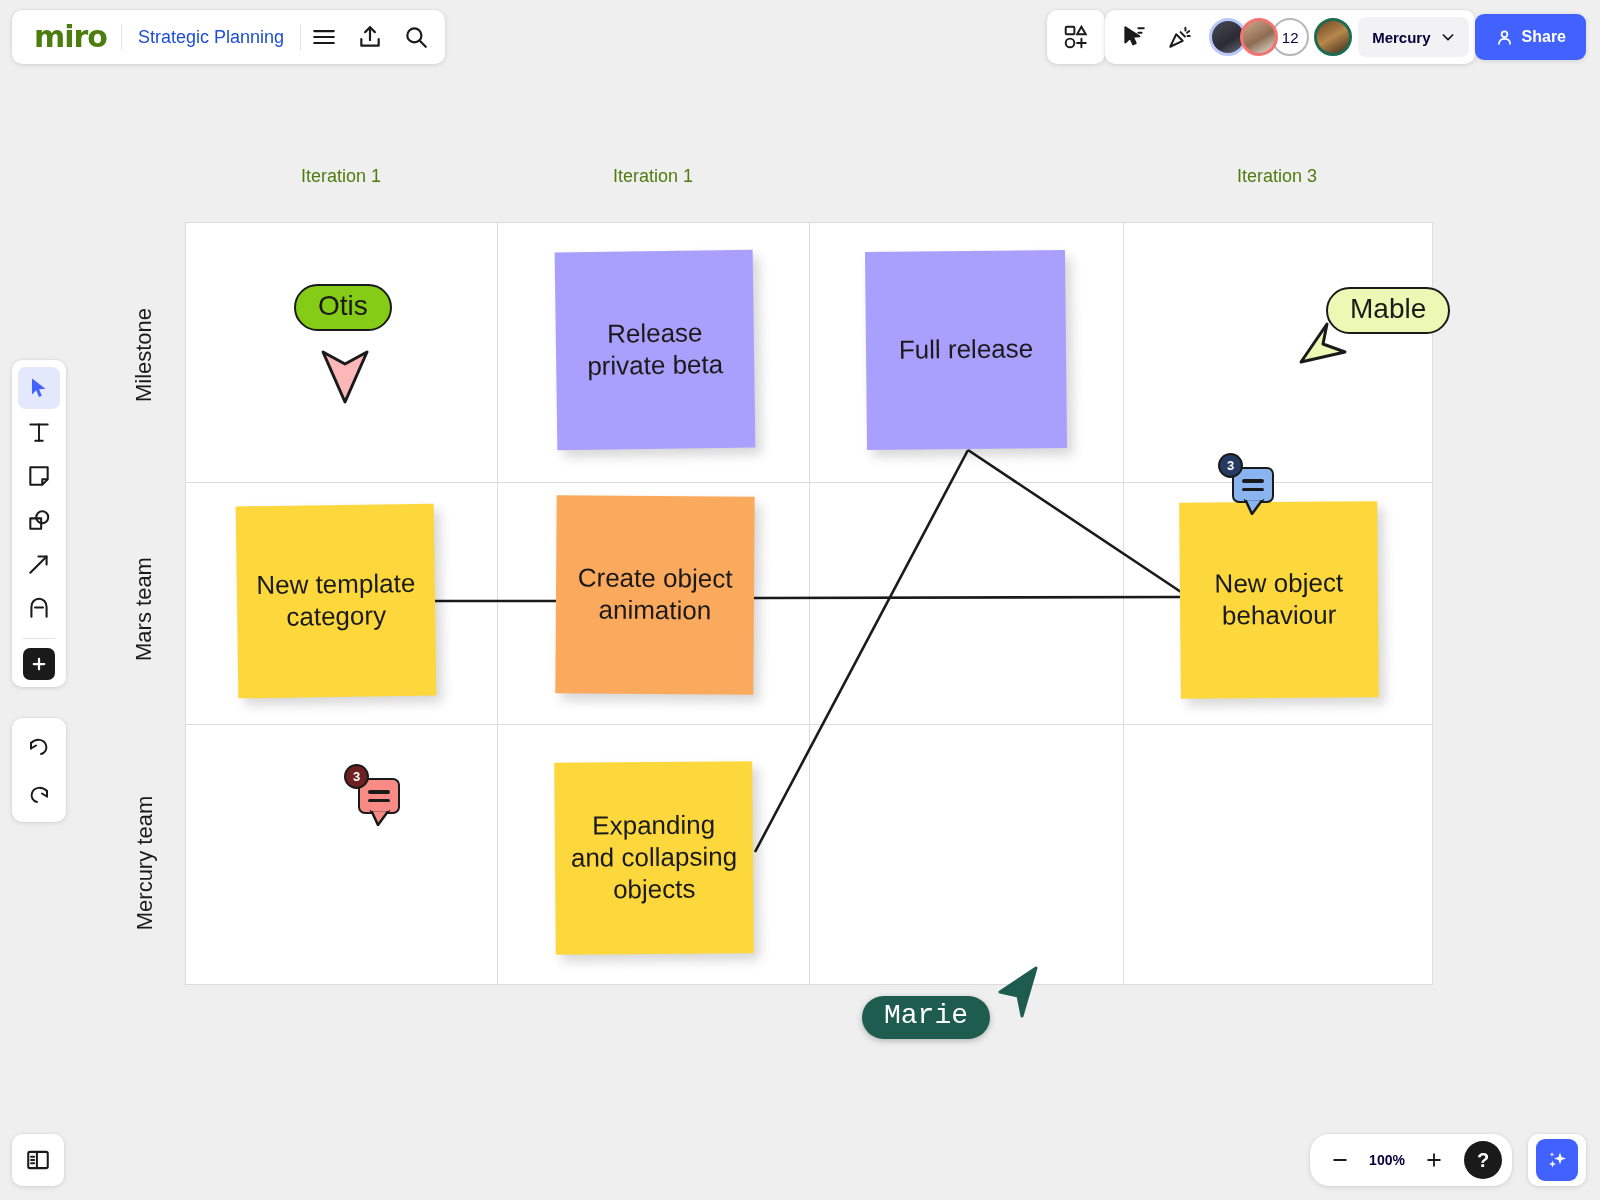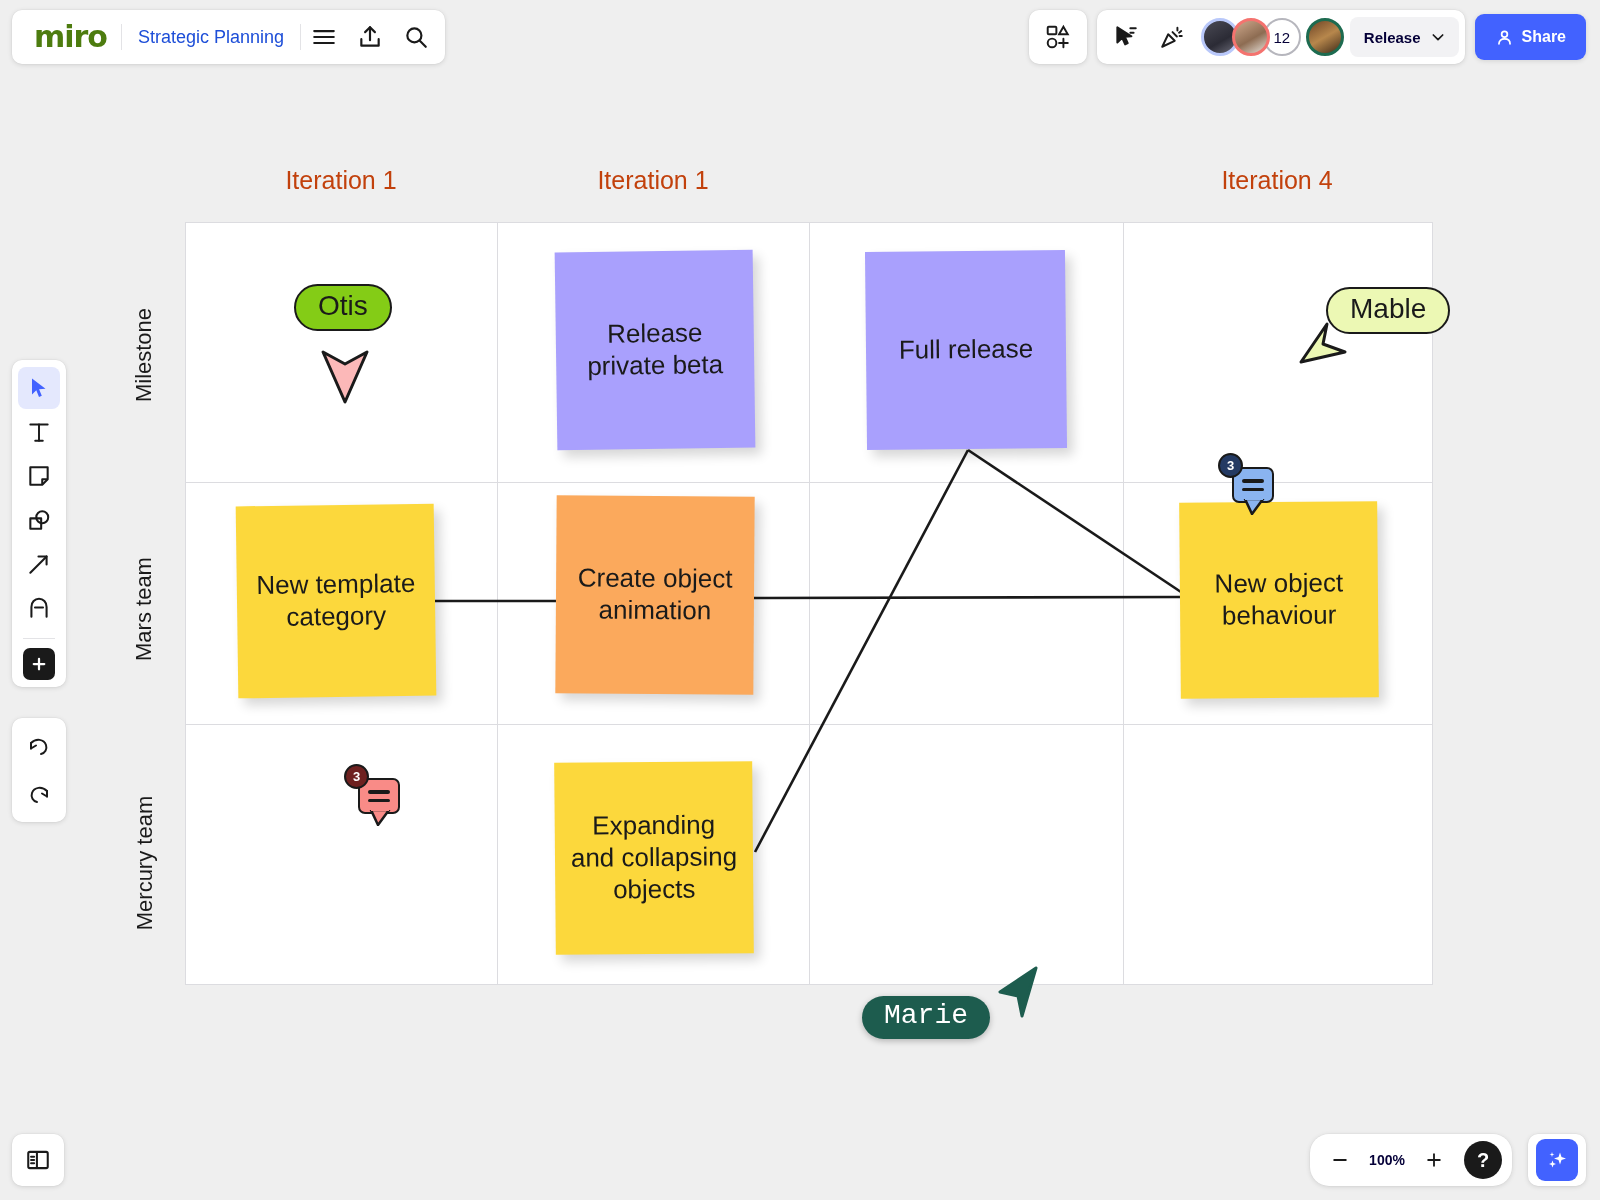--- a/index.html
+++ b/index.html
@@ -29,21 +29,21 @@
     font-size: 18px; color: #1d4ed8; padding: 0 16px; white-space: nowrap;
   }
   .tb-icon {
     width: 46px; height: 46px; display: flex; align-items: center; justify-content: center;
     border-radius: 8px; cursor: pointer;
   }
 
   
   .topbar-right {
     position: absolute; right: 14px; top: 10px; height: 54px;
-    display: flex; align-items: center; gap: 10px;
+    display: flex; align-items: center; 
   }
   .tr-group {
     background: #fff; border-radius: 10px; height: 54px;
     display: flex; align-items: center; padding: 0 6px;
     box-shadow: 0 1px 5px rgba(0,0,0,.12), 0 0 0 .5px rgba(0,0,0,.04);
   }
   .avatars { display: flex; align-items: center; padding: 0 6px; }
   .av {
     width: 38px; height: 38px; border-radius: 50%;
     border: 3px solid #c9d4fb; margin-left: -7px;
@@ -94,21 +94,21 @@
     position: absolute; left: 12px; top: 718px; width: 54px;
     background: #fff; border-radius: 10px; padding: 7px 0;
     box-shadow: 0 1px 5px rgba(0,0,0,.12), 0 0 0 .5px rgba(0,0,0,.04);
     display: flex; flex-direction: column; align-items: center; gap: 6px;
   }
 
   
   .canvas { position: absolute; inset: 0; }
 
   .col-header {
-    position: absolute; font-size: 25px; color: #c2410c;
+    position: absolute; font-size: 18px; color: #4d7c0f;
     text-align: center; white-space: nowrap;
   }
   .row-label {
     position: absolute; font-size: 22px; color: #1a1a1a; white-space: nowrap;
     transform-origin: center center;
   }
 
   .grid {
     position: absolute; left: 185px; top: 222px; width: 1248px; height: 763px;
     background: #fff; border: 1px solid #dcdce0;
@@ -185,21 +185,21 @@
 </style>
 </head>
 <body>
 
 <div id="app">
 
   <div class="canvas">
 
     <div class="col-header" style="left:185px; top:166px; width:312px;">Iteration 1</div>
     <div class="col-header" style="left:497px; top:166px; width:312px;">Iteration 1</div>
-    <div class="col-header" style="left:1121px; top:166px; width:312px;">Iteration 4</div>
+    <div class="col-header" style="left:1121px; top:166px; width:312px;">Iteration 3</div>
 
     <div class="row-label" style="left:84px; top:342px; width:120px; text-align:center; transform:rotate(-90deg);">Milestone</div>
     <div class="row-label" style="left:84px; top:596px; width:120px; text-align:center; transform:rotate(-90deg);">Mars team</div>
     <div class="row-label" style="left:75px; top:850px; width:140px; text-align:center; transform:rotate(-90deg);">Mercury team</div>
 
     <div class="grid">
       <div class="vline" style="left:311px;"></div>
       <div class="vline" style="left:623px;"></div>
       <div class="vline" style="left:937px;"></div>
       <div class="hline" style="top:259px;"></div>
@@ -332,21 +332,21 @@
 
       <div class="avatars">
         <div class="av ring-blue" style="background:linear-gradient(150deg,#4a4a55 0%,#2b2b35 60%,#6b6b78 100%);"></div>
         <div class="av ring-coral" style="background:linear-gradient(150deg,#cfa98d 0%,#8d6c52 55%,#e9e3dc 100%);"></div>
         <div class="av-count">12</div>
         <div class="av-sep"></div>
         <div class="av ring-green" style="background:linear-gradient(150deg,#6e4426 0%,#b7874c 50%,#3f2a18 100%);"></div>
       </div>
 
       <div class="present-btn">
-        <span class="present-label">Release</span>
+        <span class="present-label">Mercury</span>
         <span class="present-caret">
           <svg width="16" height="16" viewBox="0 0 24 24" fill="none" stroke="#1a1a1a" stroke-width="2.6" stroke-linecap="round" stroke-linejoin="round">
             <polyline points="5,9 12,16 19,9"></polyline>
           </svg>
         </span>
       </div>
     </div>
 
     <div class="share-btn">
       <span style="display:flex;">

